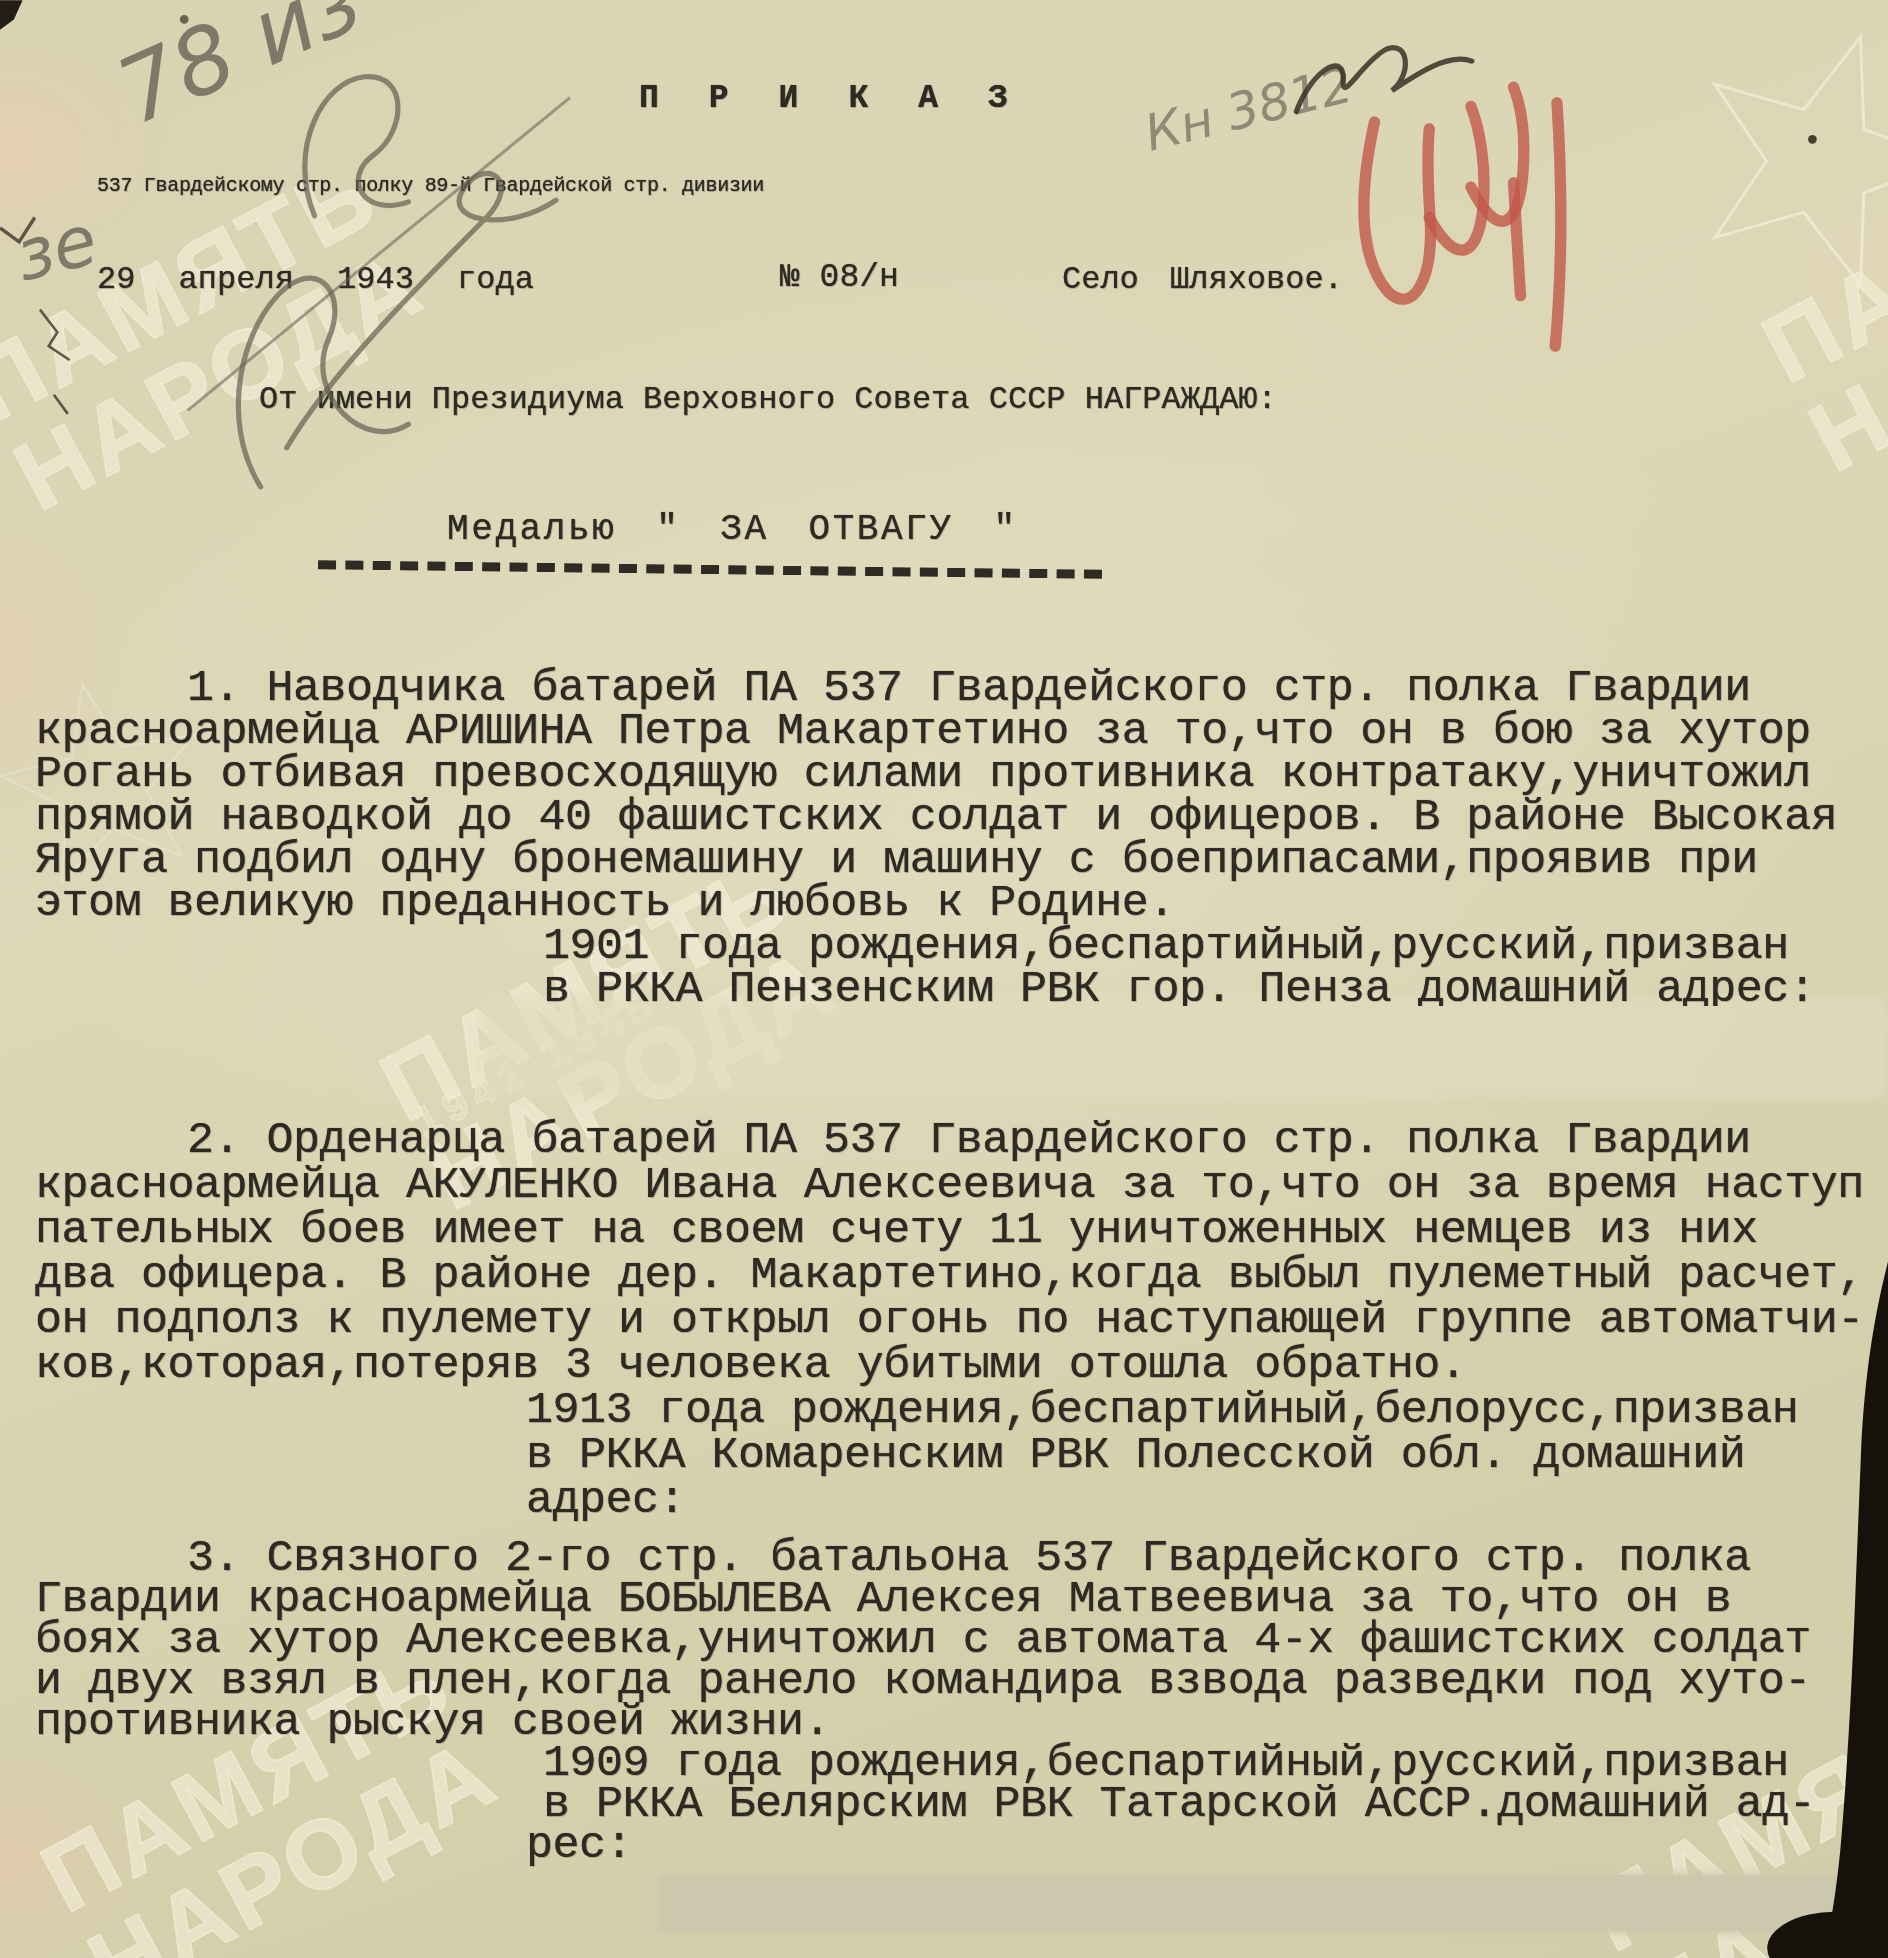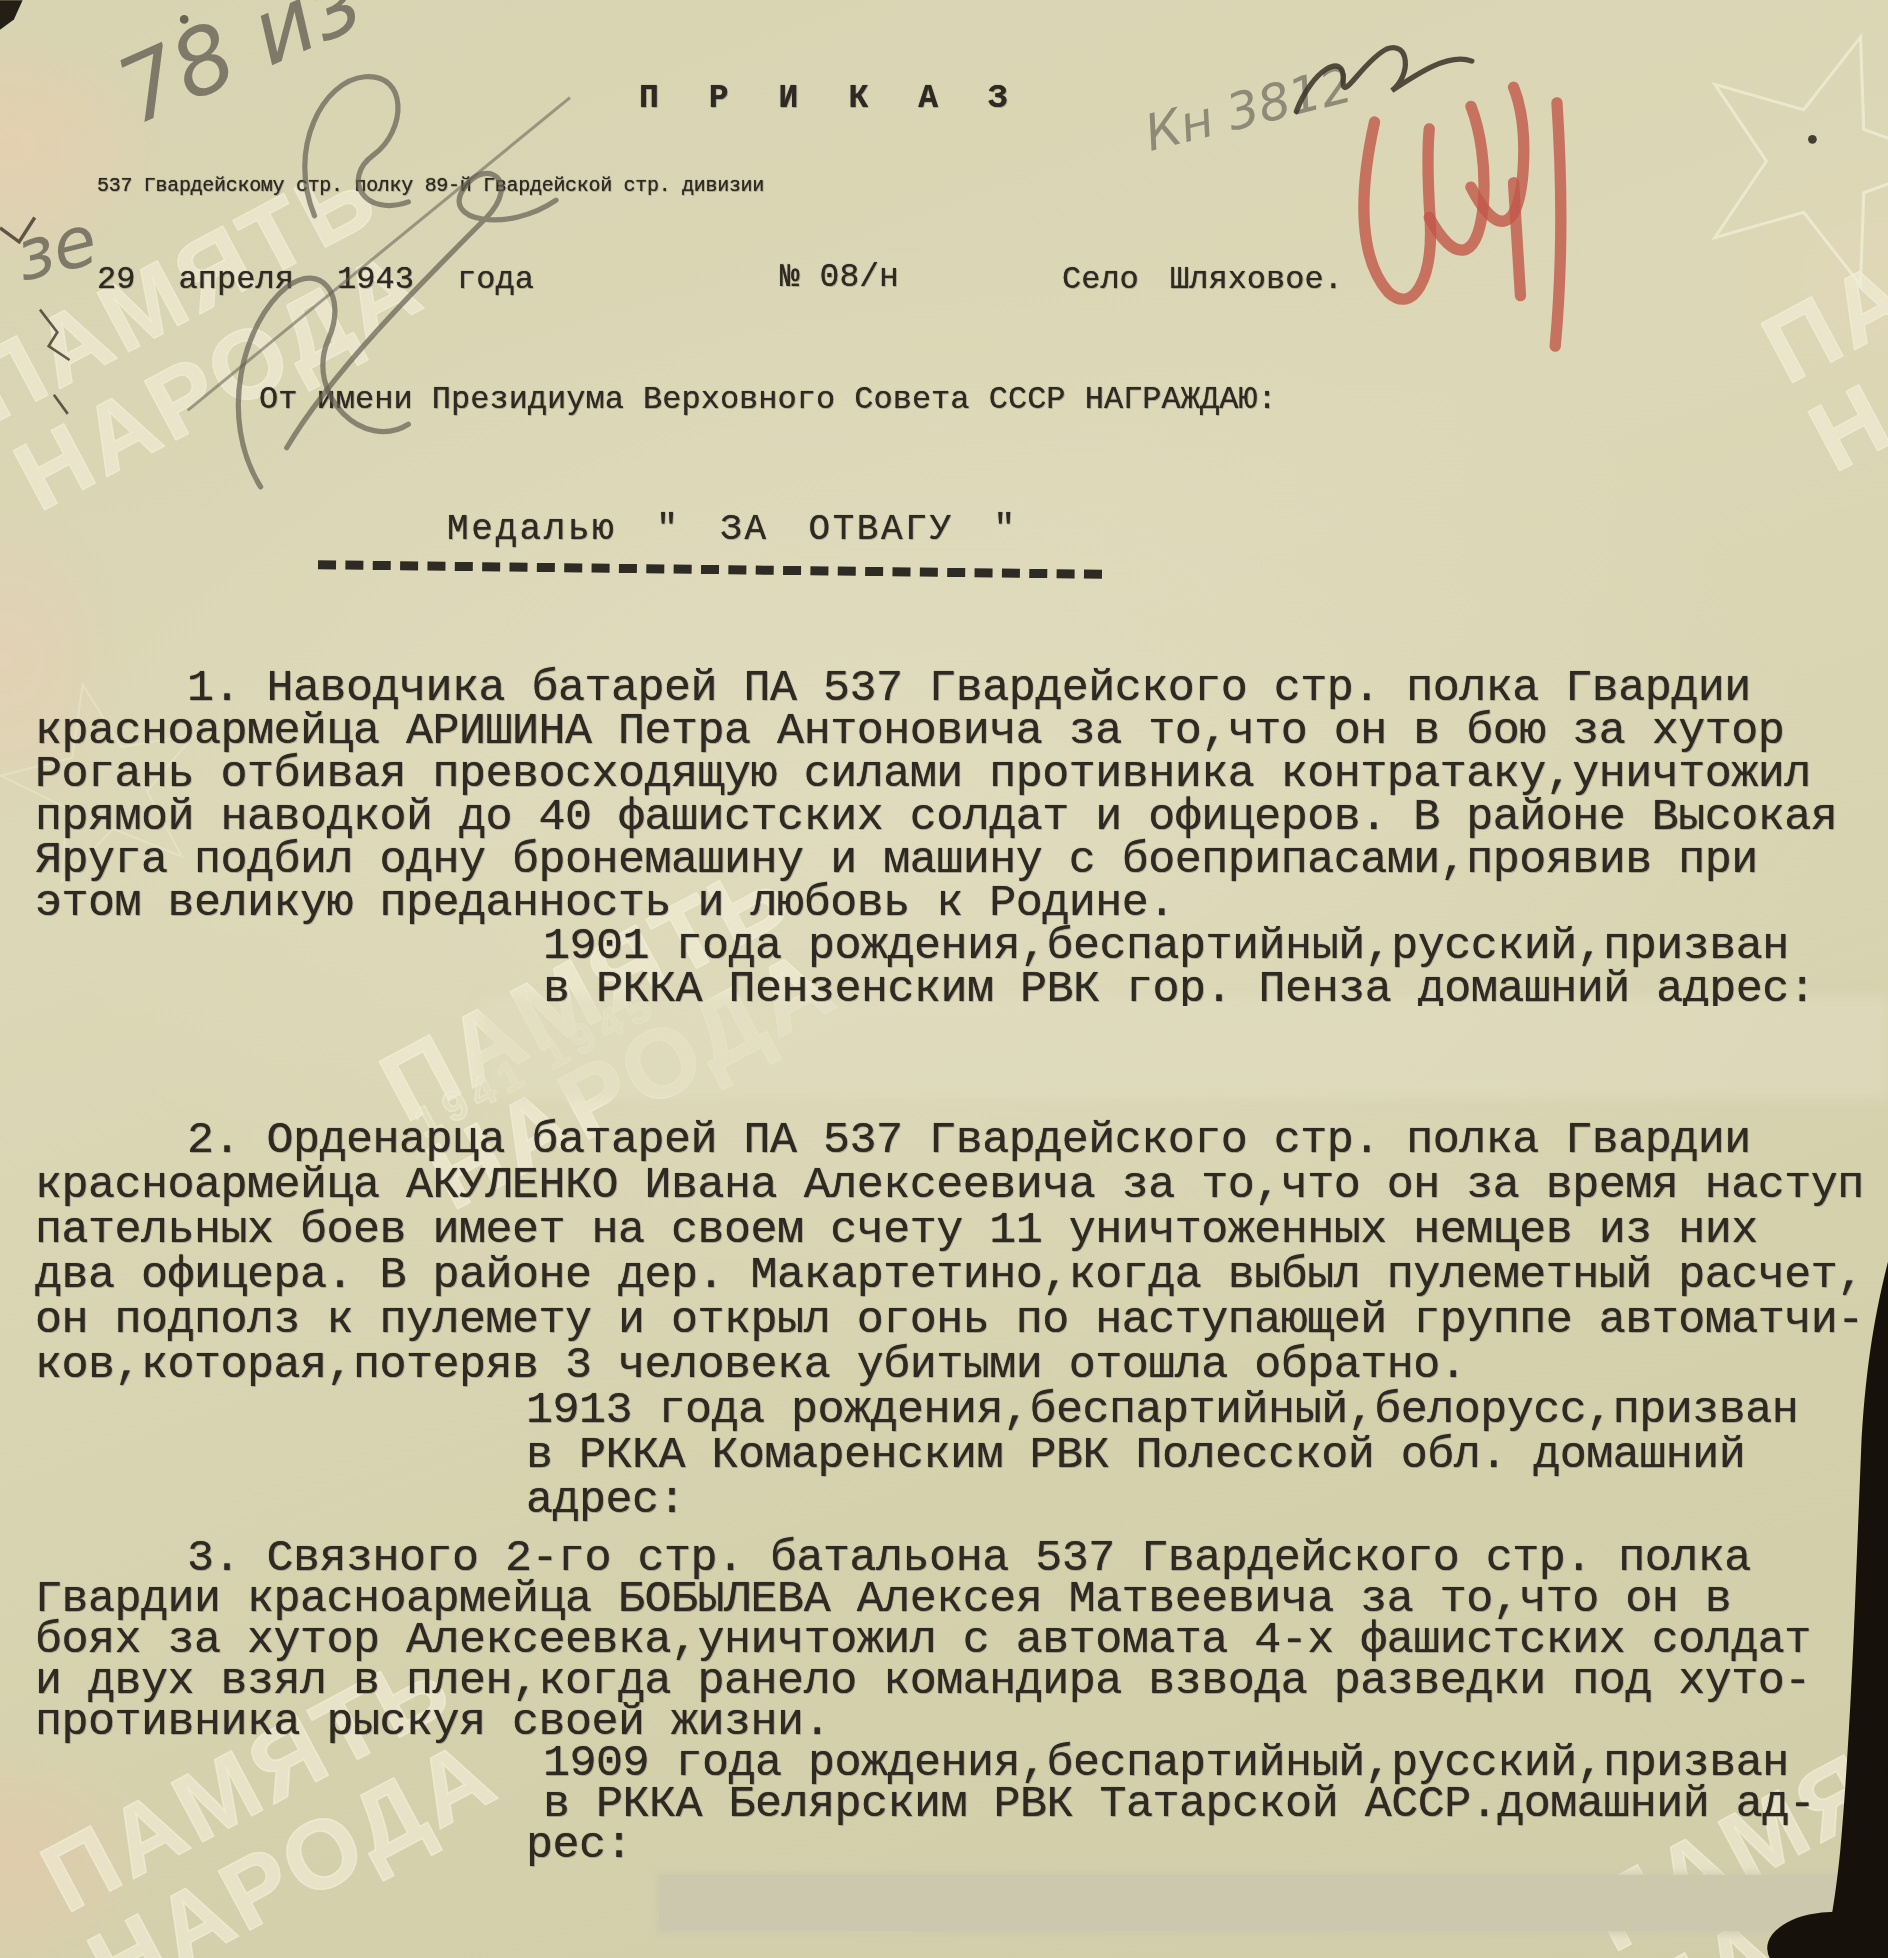--- a/index.html
+++ b/index.html
@@ -107,21 +107,21 @@
   <div class="tw subt">537 Гвардейскому стр. полку 89-й Гвардейской стр. дивизии</div>
   <div class="tw d-date">29 апреля 1943 года</div>
   <div class="tw d-num">№ 08/н</div>
   <div class="tw d-place">Село Шляховое.</div>
   <div class="tw pre">От имени Президиума Верховного Совета СССР НАГРАЖДАЮ:</div>
   <div class="tw medal">Медалью " ЗА ОТВАГУ "</div>
   <div class="dashline"></div>
 
   <div class="para p1" style="top:667px;">
     <div class="ln first">1. Наводчика батарей ПА 537 Гвардейского стр. полка Гвардии</div>
-    <div class="ln">красноармейца АРИШИНА Петра Антоновича за то,что он в бою за хутор</div>
+    <div class="ln">красноармейца АРИШИНА Петра Макартетино за то,что он в бою за хутор</div>
     <div class="ln">Рогань отбивая превосходящую силами противника контратаку,уничтожил</div>
     <div class="ln">прямой наводкой до 40 фашистских солдат и офицеров. В районе Высокая</div>
     <div class="ln">Яруга подбил одну бронемашину и машину с боеприпасами,проявив при</div>
     <div class="ln">этом великую преданность и любовь к Родине.</div>
     <div class="ln birth1">1901 года рождения,беспартийный,русский,призван</div>
     <div class="ln birth1 clip">в РККА Пензенским РВК гор. Пенза домашний адрес:</div>
   </div>
 
   <div class="para p2" style="top:1118px;">
     <div class="ln first">2. Орденарца батарей ПА 537 Гвардейского стр. полка Гвардии</div>

